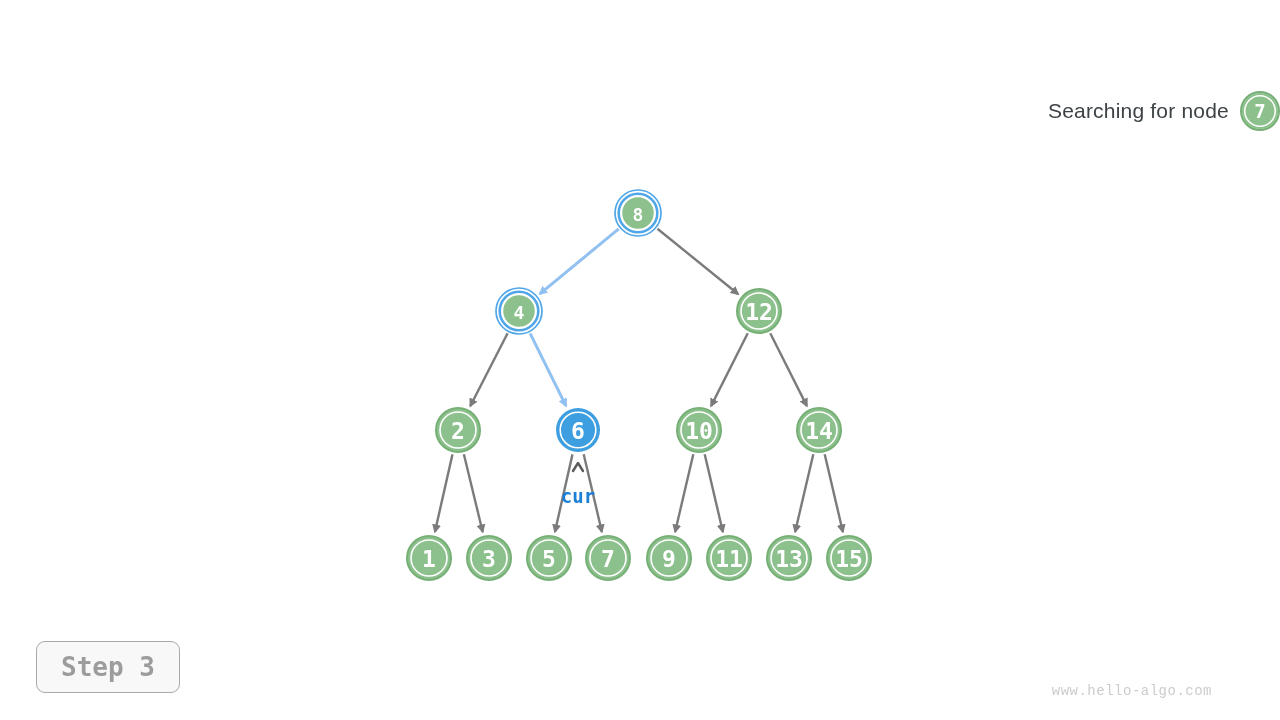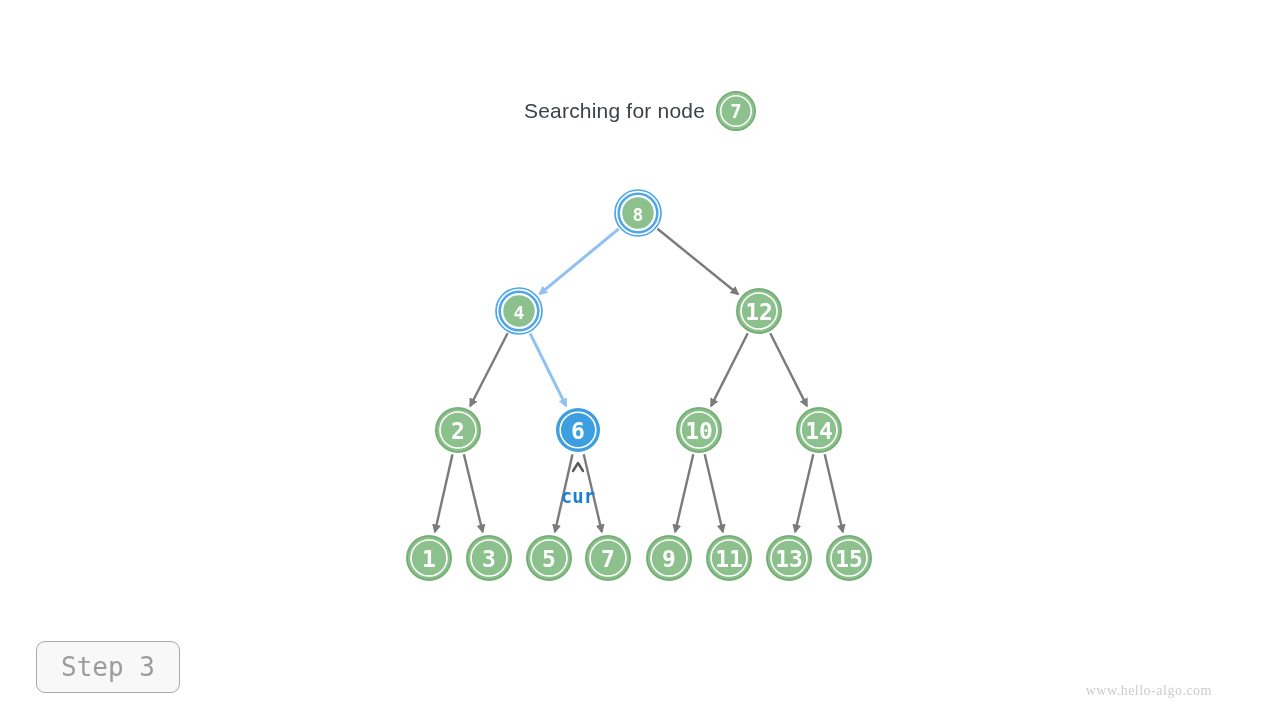--- a/index.html
+++ b/index.html
@@ -2,45 +2,45 @@
 <html style="--title-text: #3c4245; --node-green-fill: #8cc08c; --node-green-border: #77b077; --node-blue-fill: #3d9ee0; --visited-ring-blue: #4fa6e8; --node-ring-white: #ffffff; --node-label-text: #ffffff; --edge-gray: #7b7b7b; --edge-blue: #90c1f0; --cur-text: #1b7fd6; --caret: #5a5a5a; --step-text: #9c9c9c; --step-border: #a9a9a9; --step-bg: #f8f8f8; --watermark-text: #cccccc;"><head>
 <meta charset="utf-8">
 <style>
   html,body{margin:0;padding:0;}
   body{
     width:1280px;height:720px;position:relative;overflow:hidden;
     background:#ffffff;font-family:"Liberation Sans",sans-serif;
   }
   .title-row{
     position:absolute;top:89px;left:0;width:1280px;height:44px;
-    display:flex;justify-content:center;align-items:center;gap:11px;
+    display:flex;justify-content:flex-end;align-items:center;gap:11px;
     font-size:21px;color:var(--title-text,#3c4245);letter-spacing:0.2px;
   }
   .title-badge{
     width:36px;height:36px;border-radius:50%;
     background:var(--node-green-fill,#8cc08c);
     border:2px solid var(--node-green-border,#77b077);
     box-shadow:inset 0 0 0 2px var(--node-green-fill,#8cc08c), inset 0 0 0 3.5px #ffffff;
     display:flex;align-items:center;justify-content:center;
     color:#ffffff;font-family:"DejaVu Sans Mono",monospace;font-weight:bold;font-size:19px;
     flex:0 0 auto;
   }
   #tree-svg{position:absolute;left:0;top:0;}
   .step-box{
     position:absolute;left:36px;top:641px;width:142px;height:50px;
     background:var(--step-bg,#f8f8f8);
     border:1.5px solid var(--step-border,#a9a9a9);
     border-radius:9px;
     display:flex;align-items:center;justify-content:center;
-    font-family:"DejaVu Sans Mono",monospace;font-weight:normal;font-size:26px;
+    font-family:"DejaVu Sans Mono",monospace;font-weight:bold;font-size:26px;
     color:var(--step-text,#9c9c9c);
   }
   .watermark{
     position:absolute;right:68px;bottom:21px;
-    font-family:Liberation Serif, serif;font-size:14px;
+    font-family:Liberation Mono, monospace;font-size:14px;
     color:var(--watermark-text,#cccccc);letter-spacing:0.5px;
   }
 </style>
 </head>
 <body>
 
 <div class="title-row">
   <span>Searching for node</span>
   <span class="title-badge">7</span>
 </div>

